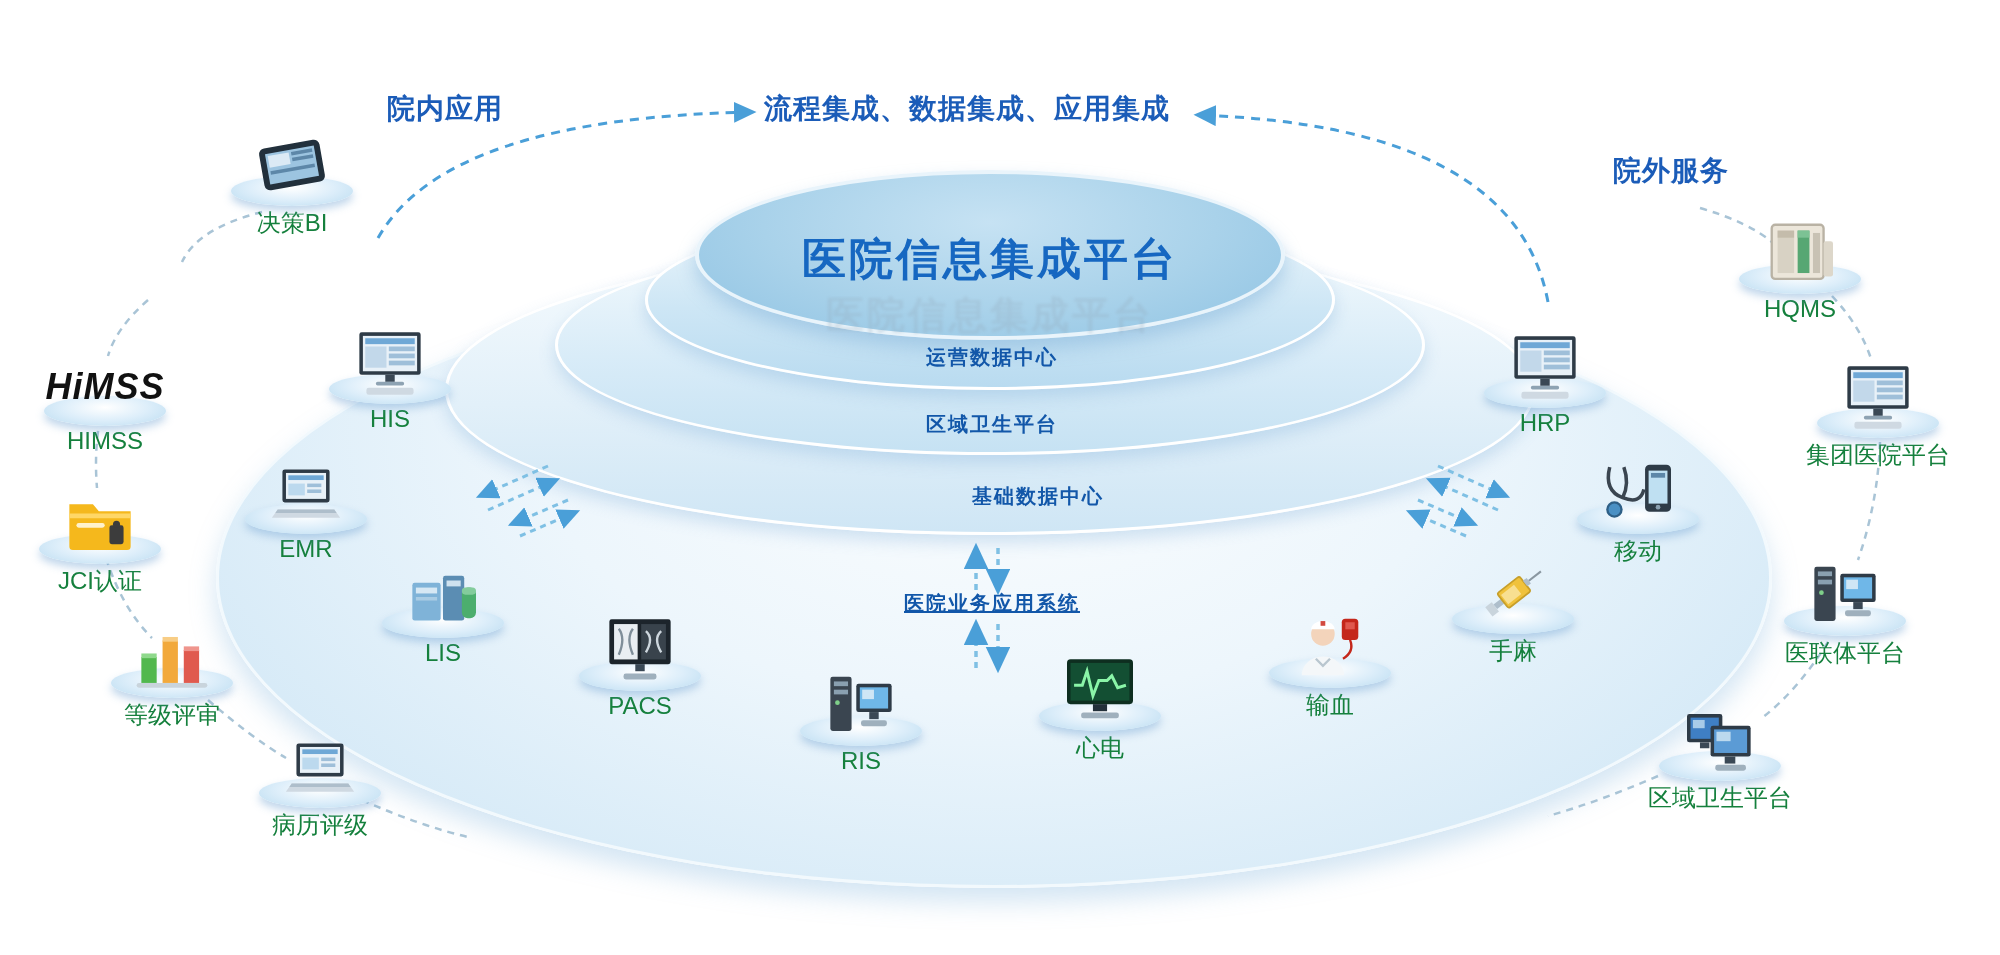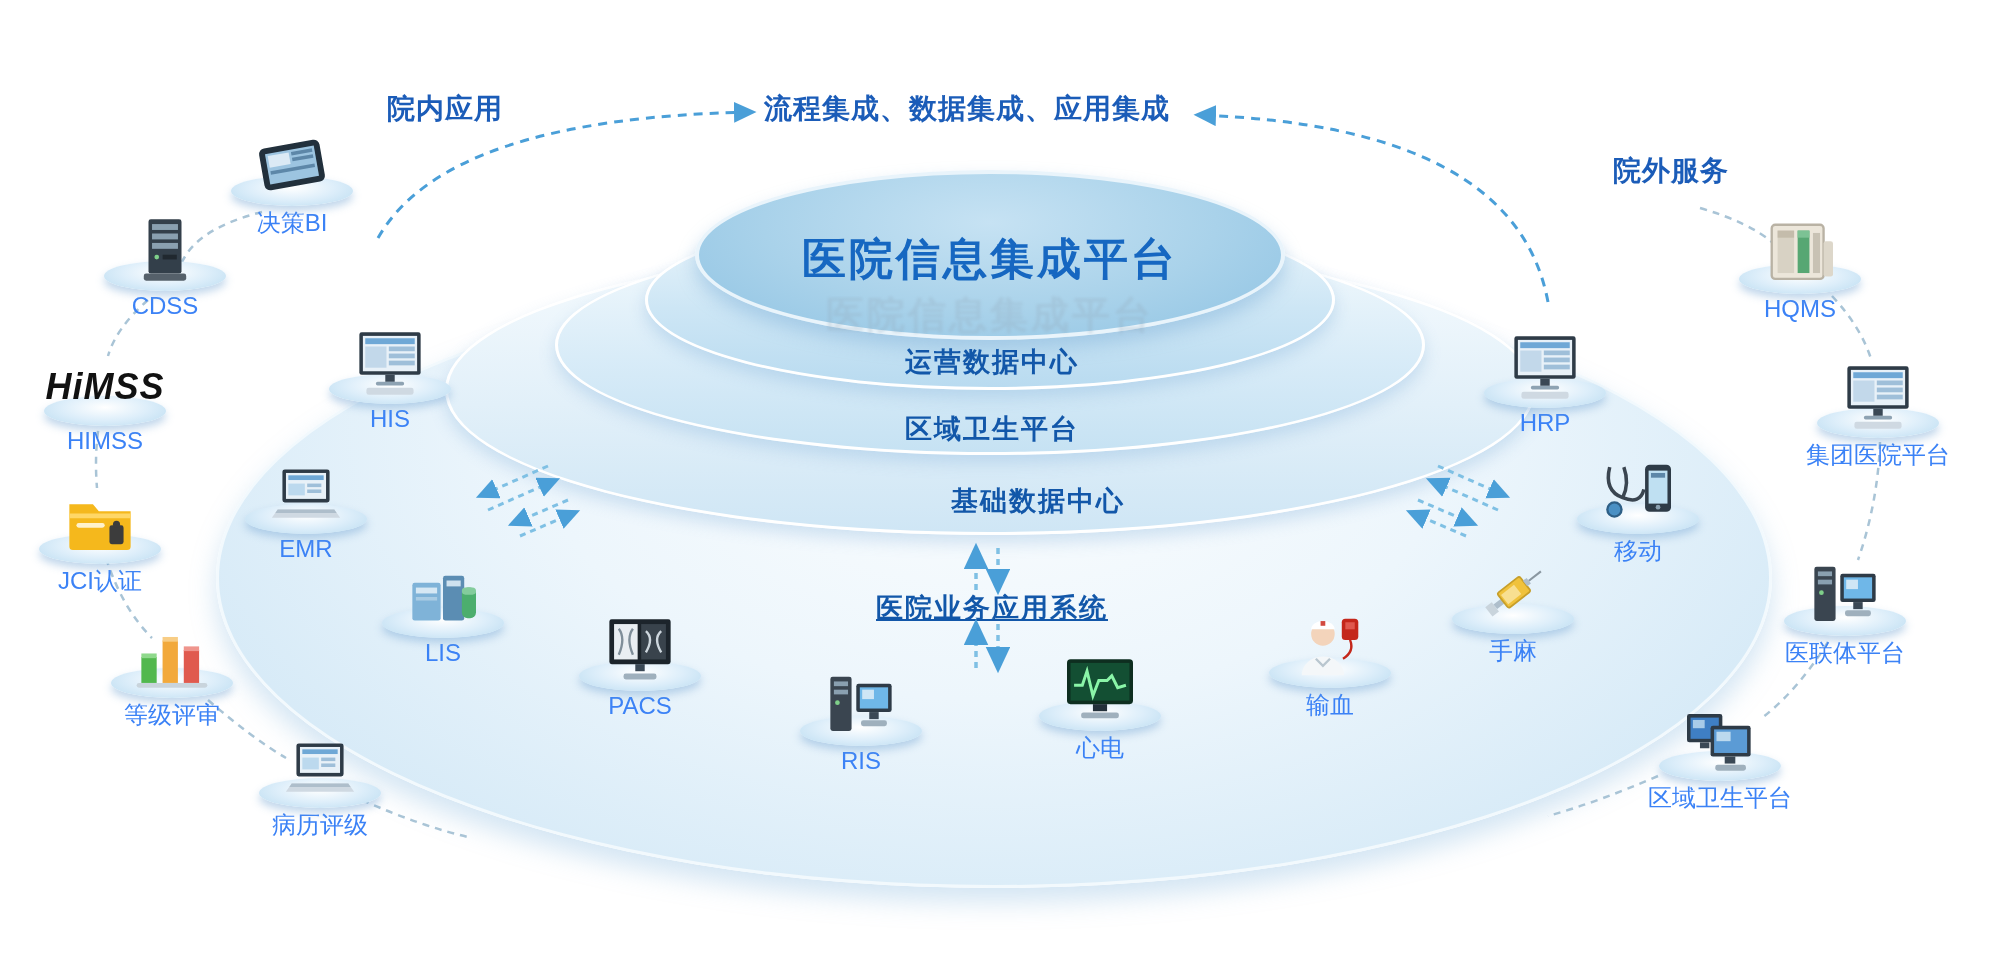--- a/index.html
+++ b/index.html
@@ -22,21 +22,21 @@
     background: linear-gradient(180deg,#eef7fc 0%, #cde6f5 55%, #b9dbf0 100%);
     border:3px solid #ffffff; box-shadow:0 8px 16px rgba(120,170,215,.32); }
   .layer-top { left:695px; top:170px; width:590px; height:170px; z-index:5;
     background: radial-gradient(ellipse at 50% 30%, #c6e2f3 0%, #a9d2ea 55%, #8fc3e3 100%);
     border:4px solid #e9f4fb; box-shadow:0 10px 18px rgba(110,165,210,.40); }
 
   .center-text { position:absolute; transform:translateX(-50%); white-space:nowrap; z-index:6; }
   .platform-title { left:990px; top:230px; font-size:44px; font-weight:bold; color:#1667c1; letter-spacing:3px; }
   .platform-title-ghost { left:990px; top:290px; font-size:38px; font-weight:bold; color:#93a9ba;
     letter-spacing:3px; opacity:.28; filter:blur(1.5px); }
-  .layer-label { font-size:27px; font-weight:bold; color:#1257a9; letter-spacing:2px; }
+  .layer-label { font-size:20px; font-weight:bold; color:#1257a9; letter-spacing:2px; }
   .lbl-ods { left:992px; top:344px; }
   .lbl-cds { left:992px; top:411px; }
   .lbl-bds { left:992px; top:483px;margin-left:46px; }
   .lbl-apps { left:992px; top:590px;text-decoration:underline; }
 
   
   .hdr { position:absolute; transform:translateX(-50%); font-size:28px; font-weight:bold;
          color:#1b5cb8; z-index:10; white-space:nowrap; letter-spacing:1px; }
 
   
@@ -44,21 +44,21 @@
 
   
   .node { position:absolute; width:170px; display:flex; flex-direction:column; align-items:center; z-index:9; }
   .icon-wrap { position:relative; height:78px; width:150px; display:flex; align-items:flex-end; justify-content:center; }
   .pedestal { position:absolute; left:50%; transform:translateX(-50%); bottom:-8px;
     width:122px; height:30px; border-radius:50%; z-index:0;
     background: radial-gradient(ellipse at 50% 38%, #ffffff 0%, #ddeefa 50%, #b9dbf0 100%);
     box-shadow:0 5px 9px rgba(115,165,210,.45); }
   .icon { position:relative; z-index:1; }
   .icon svg { width:78px; height:66px; display:block; }
-  .node-label { margin-top:9px; font-size:24px; color:#3b82f6; font-weight:500; white-space:nowrap; }
+  .node-label { margin-top:9px; font-size:24px; color:#15803d; font-weight:500; white-space:nowrap; }
   .himss-logo { position:relative; z-index:1; font-size:36px; font-weight:bold; color:#111111;
     font-style:italic; letter-spacing:1px; padding-bottom:10px; }
 </style>
 </head>
 <body>
 
 <div class="stage">
 
   <div class="layer layer-base"></div>
   <div class="layer layer-3"></div>
@@ -287,31 +287,20 @@
         <div class="pedestal"></div>
       <div class="icon">
           <svg viewBox="0 0 64 56">
             <use href="#sym-tablet"></use>
           </svg>
         </div>
       </div>
     <div class="node-label">决策BI</div>
   </div>
 
-  <div class="node" style="left:80px; top:205px;">
-    <div class="icon-wrap">
-        <div class="pedestal"></div>
-      <div class="icon">
-          <svg viewBox="0 0 64 56">
-            <use href="#sym-server"></use>
-          </svg>
-        </div>
-      </div>
-    <div class="node-label">CDSS</div>
-  </div>
 
   <div class="node" style="left:20px; top:340px;">
     <div class="icon-wrap">
         <div class="pedestal"></div>
       <div class="himss-logo">HiMSS</div>
       </div>
     <div class="node-label">HIMSS</div>
   </div>
 
   <div class="node" style="left:87px; top:612px;">

